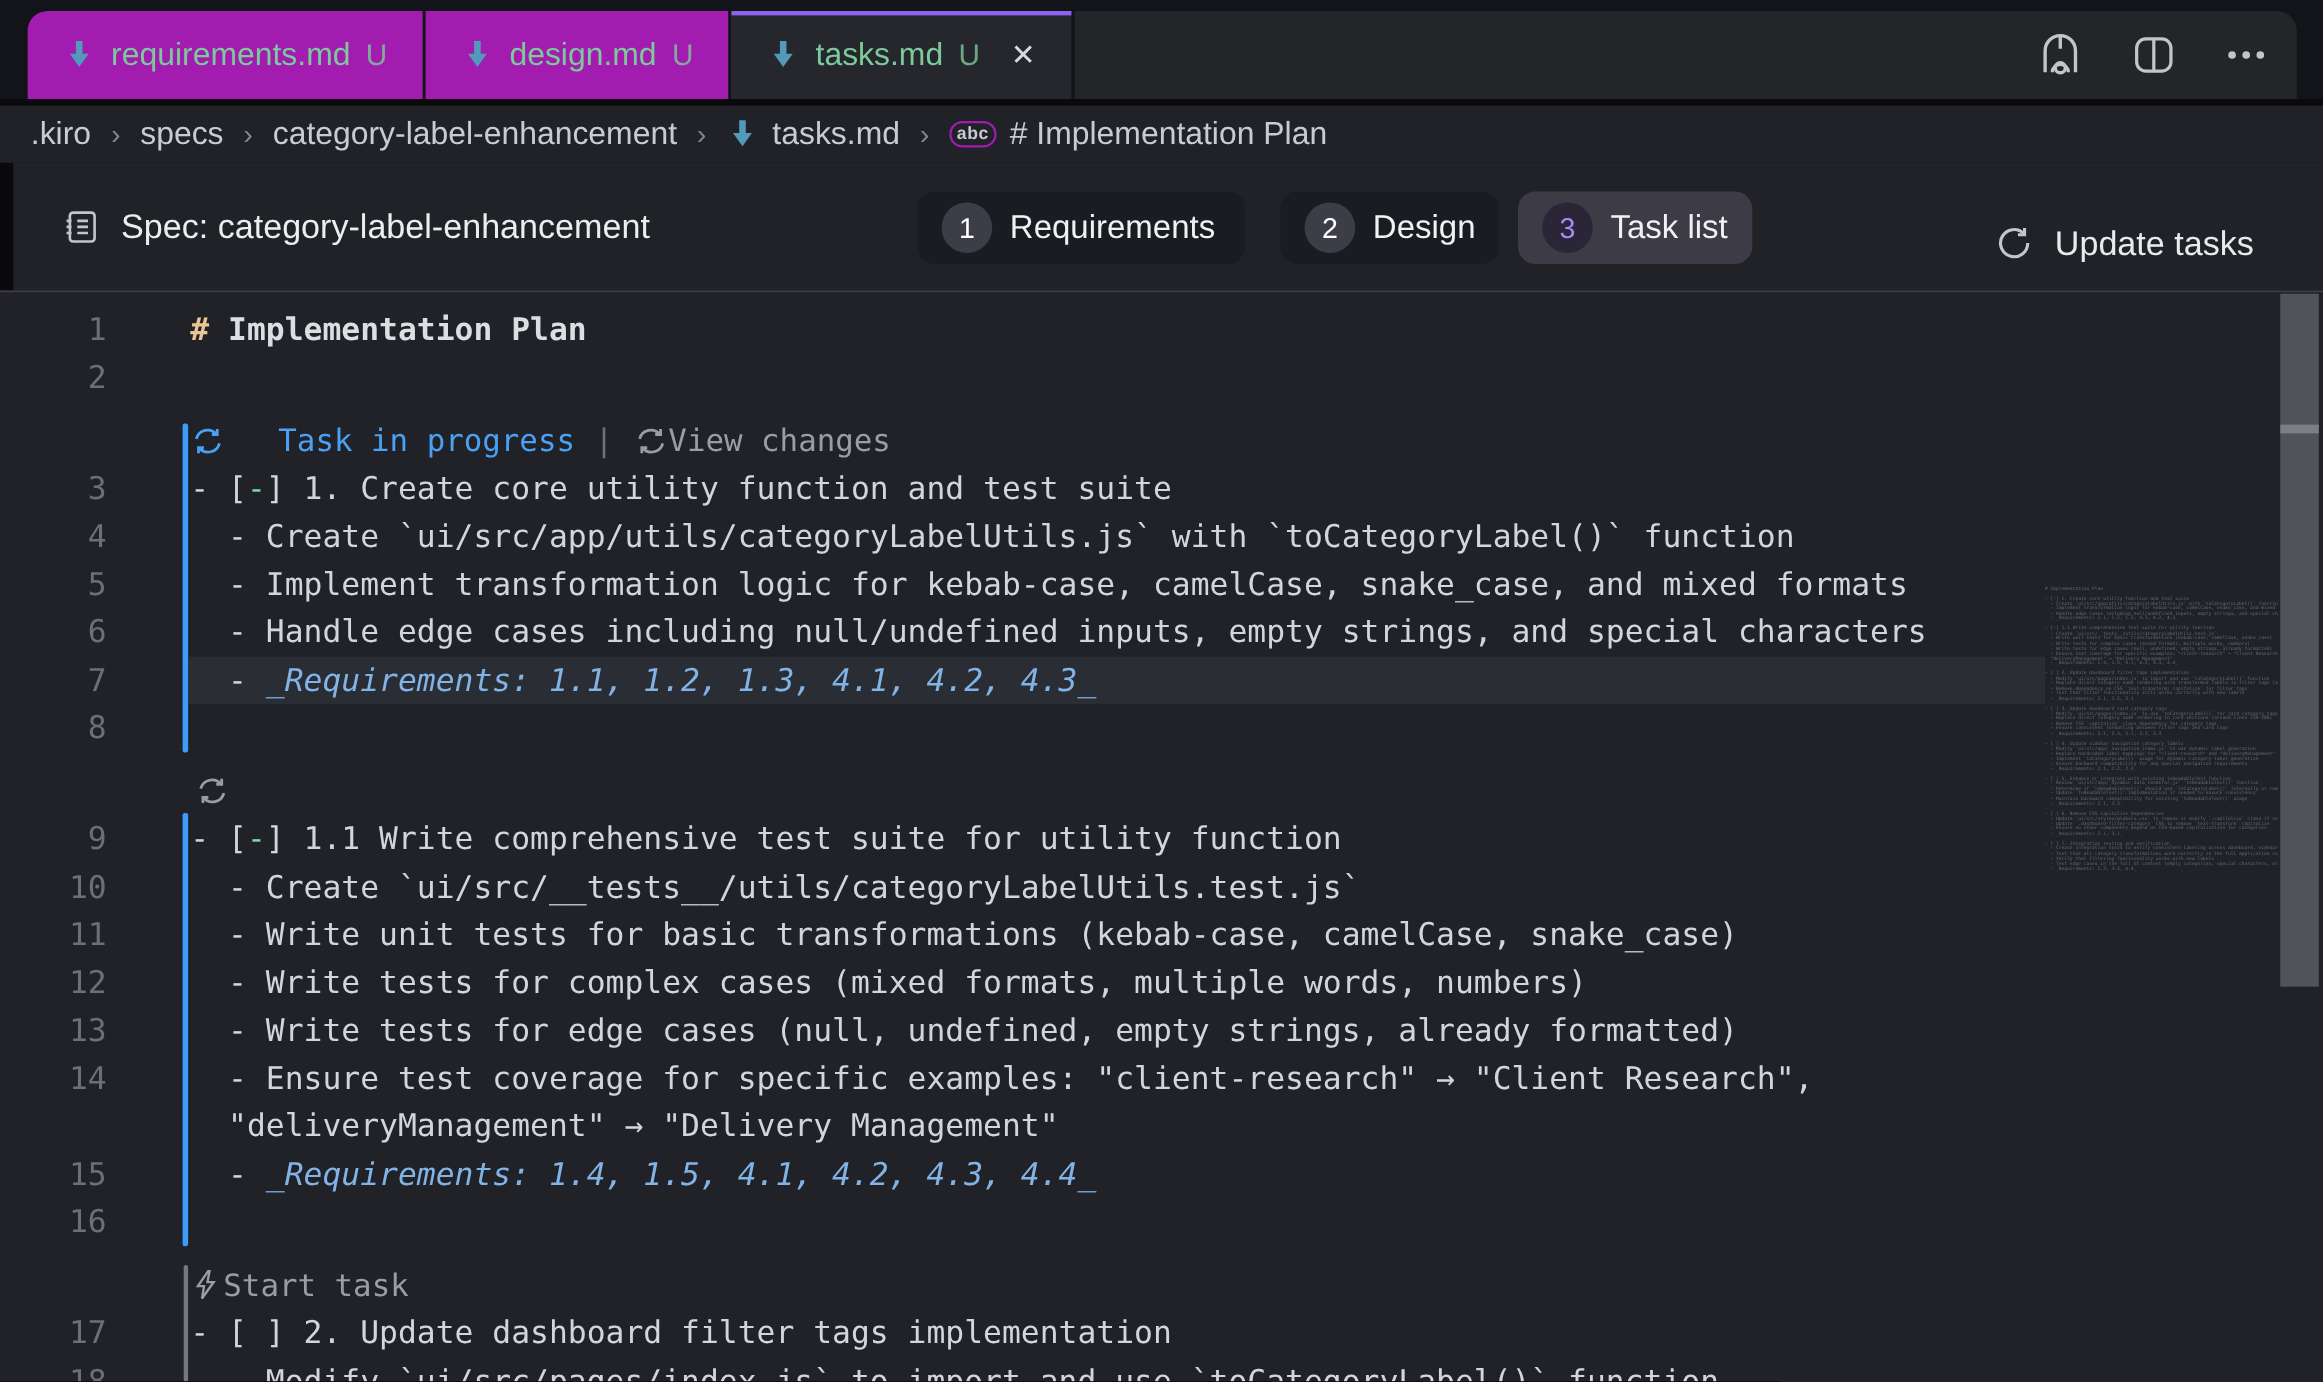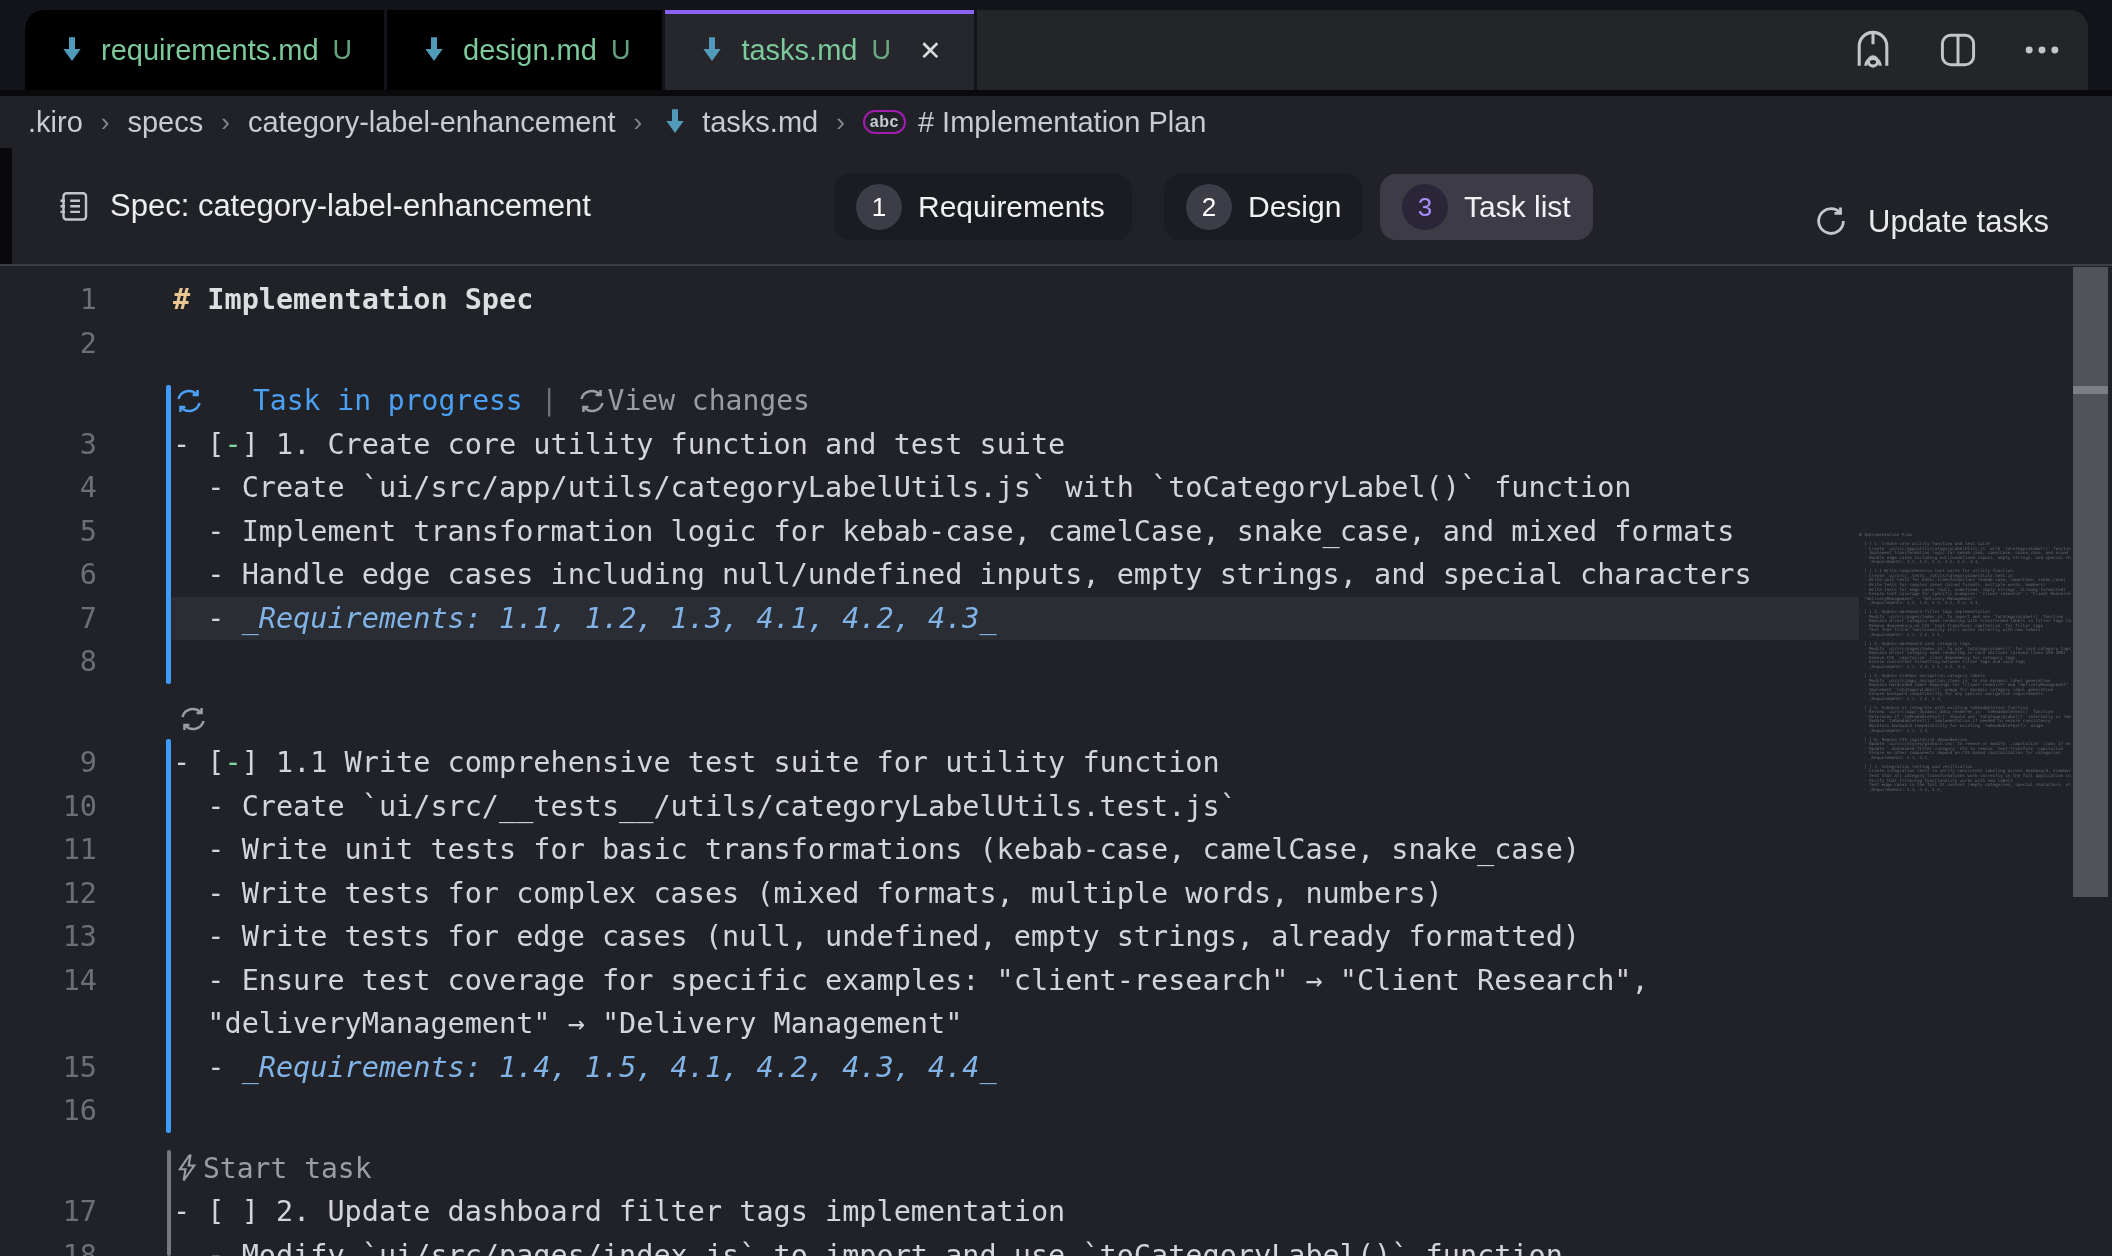--- a/index.html
+++ b/index.html
@@ -1,21 +1,21 @@
 <!DOCTYPE html>
 <html><head>
 <meta charset="utf-8">
 <style>
   html,body{margin:0;padding:0;background:#0a0a0c;}
   .stage{position:relative;width:2112px;height:1256px;overflow:hidden;background:#0a0a0c;font-family:"Liberation Sans",sans-serif;}
 
   
   .tabbar{position:absolute;left:0;top:0;width:2112px;height:90px;background:#131419;}
   .tab-surface{position:absolute;left:25px;top:10px;width:2063px;height:80px;background:#232529;border-radius:18px 18px 0 0;display:flex;overflow:hidden;}
-  .tab{display:flex;align-items:center;gap:14px;padding:0 32px;background:#000000;border-right:3px solid #131419;font-size:29px;color:#7cc99b;cursor:pointer;position:relative;flex:none;}
+  .tab{display:flex;align-items:center;gap:14px;padding:0 32px;background:#a21caf;border-right:3px solid #131419;font-size:29px;color:#7cc99b;cursor:pointer;position:relative;flex:none;}
   .tab:first-child{border-radius:18px 0 0 0;}
   .tab.active{background:#26272c;}
   .tab.active::before{content:"";position:absolute;left:0;top:0;right:0;height:4px;background:#8a63f0;}
   .tab .fname{font-weight:500;}
   .tab .ubadge{opacity:.8;font-size:27px;}
   .tab .close{color:#d9dade;font-size:27px;margin-left:14px;font-family:"DejaVu Sans",sans-serif;}
   .tab-actions{position:absolute;right:48px;top:10px;height:80px;display:flex;align-items:center;gap:40px;}
   .tbicon{color:#c3c5cb;display:flex;align-items:center;cursor:pointer;}
   .mdicon{flex:none;display:flex;align-items:center;}
 
@@ -185,21 +185,21 @@
       </span>
       <span>Update tasks</span>
     </div>
   </div>
   <div class="sep-line"></div>
 
   <div class="editor">
     <div class="flow" id="codeflow">
         <div class="row">
           <span class="ln">1</span>
-          <span class="code"><span class="seg hash"># </span><span class="seg head">Implementation Spec</span></span>
+          <span class="code"><span class="seg hash"># </span><span class="seg head">Implementation Plan</span></span>
         </div>
         <div class="row">
           <span class="ln">2</span>
           <span class="code"></span>
         </div>
         <div class="gaprow"></div>
         <div class="lensrow">
           <span class="lens-blue">
             <span>
               <svg width="32" height="32" viewBox="0 0 24 24" fill="none" stroke="currentColor" stroke-width="1.9">

